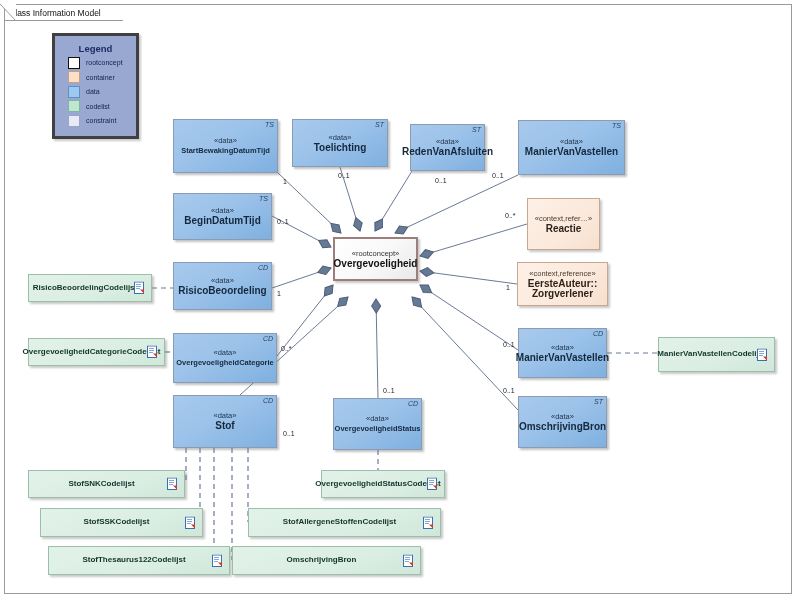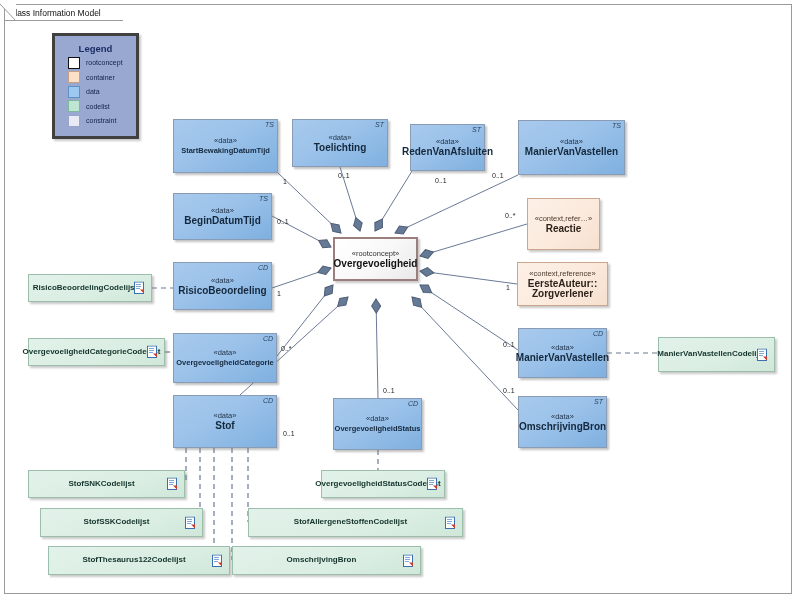--- a/index.html
+++ b/index.html
@@ -269,21 +269,21 @@
       <div class="node codelist-box" style="left: 40px; top: 508px; width: 163px; height: 29px;">
         <div class="nm" style="padding-right: 10px;">StofSSKCodelijst</div>
         <svg class="cl-icon" viewBox="0 0 11 13">
           <rect x="0.5" y="0.5" width="9" height="11.5" fill="#ffffff" stroke="#3b6fb0"></rect>
           <line x1="2" y1="3" x2="7" y2="3" stroke="#7fa8d8"></line>
           <line x1="2" y1="5" x2="7" y2="5" stroke="#7fa8d8"></line>
           <line x1="2" y1="7" x2="6" y2="7" stroke="#7fa8d8"></line>
           <path d="M6,8 L10,8 L10,12 Z" fill="#cf3a2a"></path>
         </svg>
       </div>
-      <div class="node codelist-box" style="left: 248px; top: 508px; width: 215px; height: 29px;">
+      <div class="node codelist-box" style="left: 248px; top: 508px; width: 193px; height: 29px;">
         <div class="nm" style="padding-right: 10px;">StofAllergeneStoffenCodelijst</div>
         <svg class="cl-icon" viewBox="0 0 11 13">
           <rect x="0.5" y="0.5" width="9" height="11.5" fill="#ffffff" stroke="#3b6fb0"></rect>
           <line x1="2" y1="3" x2="7" y2="3" stroke="#7fa8d8"></line>
           <line x1="2" y1="5" x2="7" y2="5" stroke="#7fa8d8"></line>
           <line x1="2" y1="7" x2="6" y2="7" stroke="#7fa8d8"></line>
           <path d="M6,8 L10,8 L10,12 Z" fill="#cf3a2a"></path>
         </svg>
       </div>
       <div class="node codelist-box" style="left: 48px; top: 546px; width: 182px; height: 29px;">

